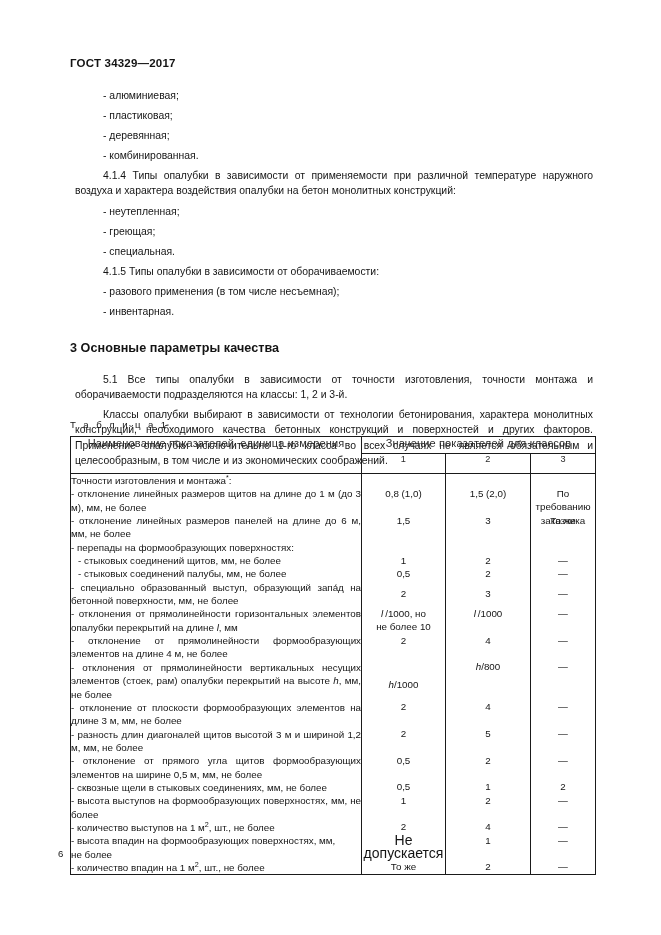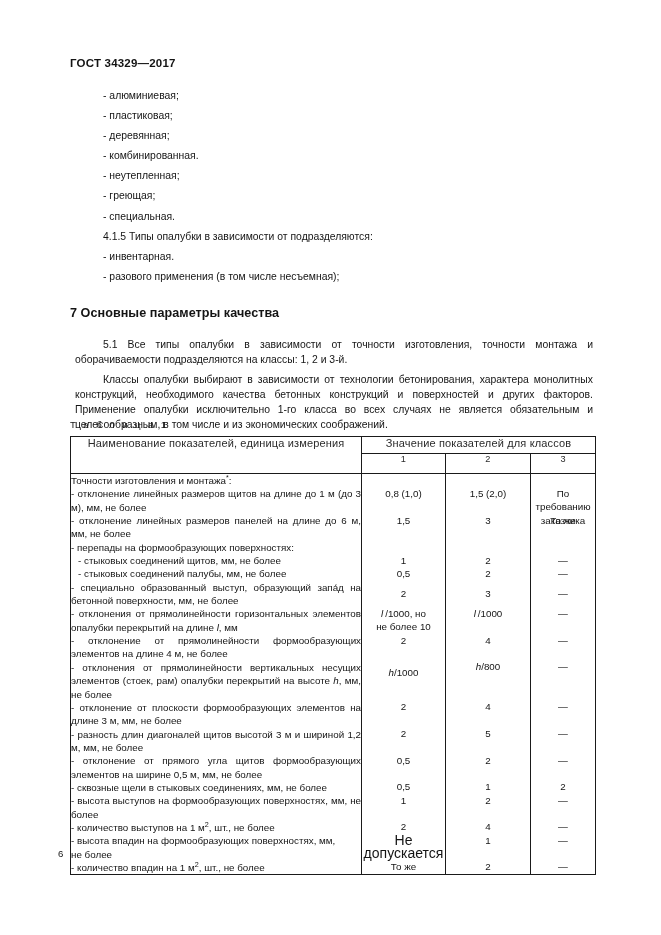--- a/index.html
+++ b/index.html
@@ -141,29 +141,30 @@
 
 <div class="page">
 
   <div class="header">ГОСТ 34329—2017</div>
 
   <div class="body-block">
     <p class="t dash">- алюминиевая;</p>
     <p class="t dash">- пластиковая;</p>
     <p class="t dash">- деревянная;</p>
     <p class="t dash">- комбинированная.</p>
+    <p class="t para">4.1.4 Типы опалубки в зависимости от применяемости при различной температуре наружного воздуха и характера воздействия опалубки на бетон монолитных конструкций:</p>
     <p class="t dash">- неутепленная;</p>
     <p class="t dash">- греющая;</p>
     <p class="t dash">- специальная.</p>
-    <p class="t dash">4.1.5 Типы опалубки в зависимости от подразделяются:</p>
+    <p class="t dash">4.1.5 Типы опалубки в зависимости от оборачиваемости:</p>
+    <p class="t dash">- разового применения (в том числе несъемная);</p>
     <p class="t dash">- инвентарная.</p>
-    <p class="t dash">- разового применения (в том числе несъемная);</p>
 
     <div class="gap-sec-before"></div>
-    <h2 class="sec">7 Основные параметры качества</h2>
+    <h2 class="sec">3 Основные параметры качества</h2>
     <div class="gap-sec-after"></div>
 
     <p class="t para">5.1 Все типы опалубки в зависимости от точности изготовления, точности монтажа и оборачиваемости подразделяются на классы: 1, 2 и 3-й.</p>
     <p class="t para">Классы опалубки выбирают в зависимости от технологии бетонирования, характера монолитных конструкций, необходимого качества бетонных конструкций и поверхностей и других факторов. Применение опалубки исключительно 1-го класса во всех случаях не является обязательным и целесообразным, в том числе и из экономических соображений.</p>
   </div>
 
   <div class="table-label">Т а б л и ц а  1</div>
 
   <table class="gost">
     <colgroup>
@@ -207,21 +208,21 @@
 
         <td class="valcol">
           <div class="rows" style="height:360px">
             <div class="val" style="top:13px">0,8 (1,0)</div>
             <div class="val" style="top:40px">1,5</div>
             <div class="val" style="top:80px">1</div>
             <div class="val" style="top:93px">0,5</div>
             <div class="val" style="top:113px">2</div>
             <div class="val" style="top:133px"><i class="var">l</i> /1000, но<span class="l2">не более 10</span></div>
             <div class="val" style="top:160px">2</div>
-            <div class="val" style="top:192px"><i class="var">h</i>/1000</div>
+            <div class="val" style="top:204px"><i class="var">h</i>/1000</div>
             <div class="val" style="top:226px">2</div>
             <div class="val" style="top:253px">2</div>
             <div class="val" style="top:280px">0,5</div>
             <div class="val" style="top:306px">0,5</div>
             <div class="val" style="top:320px">1</div>
             <div class="val" style="top:346px">2</div>
             <div class="val" style="top:360px; font-size:14px">Не допускается</div>
             <div class="val" style="top:386px">То же</div>
           </div>
         </td>

